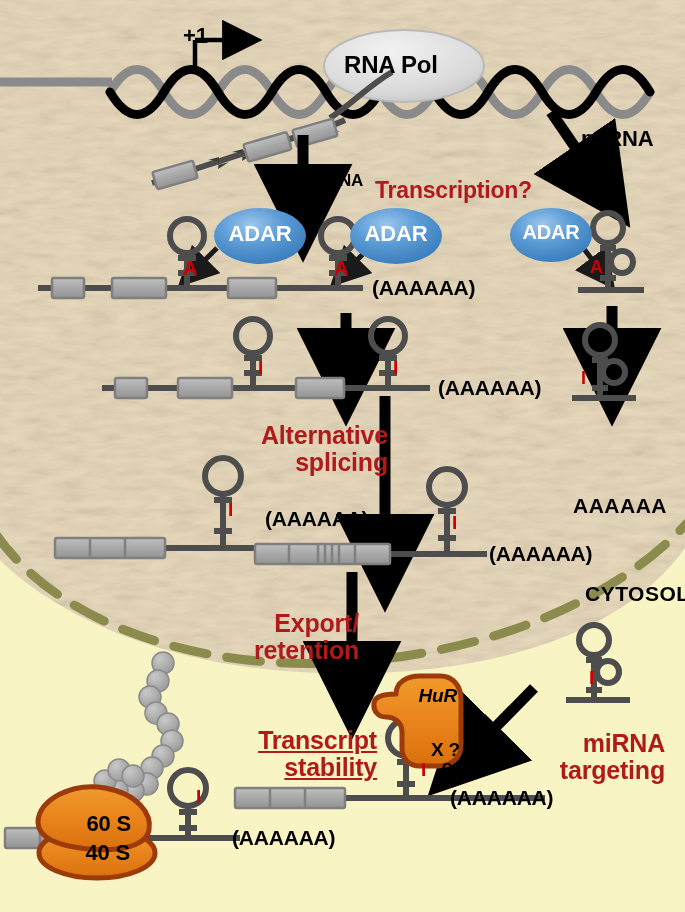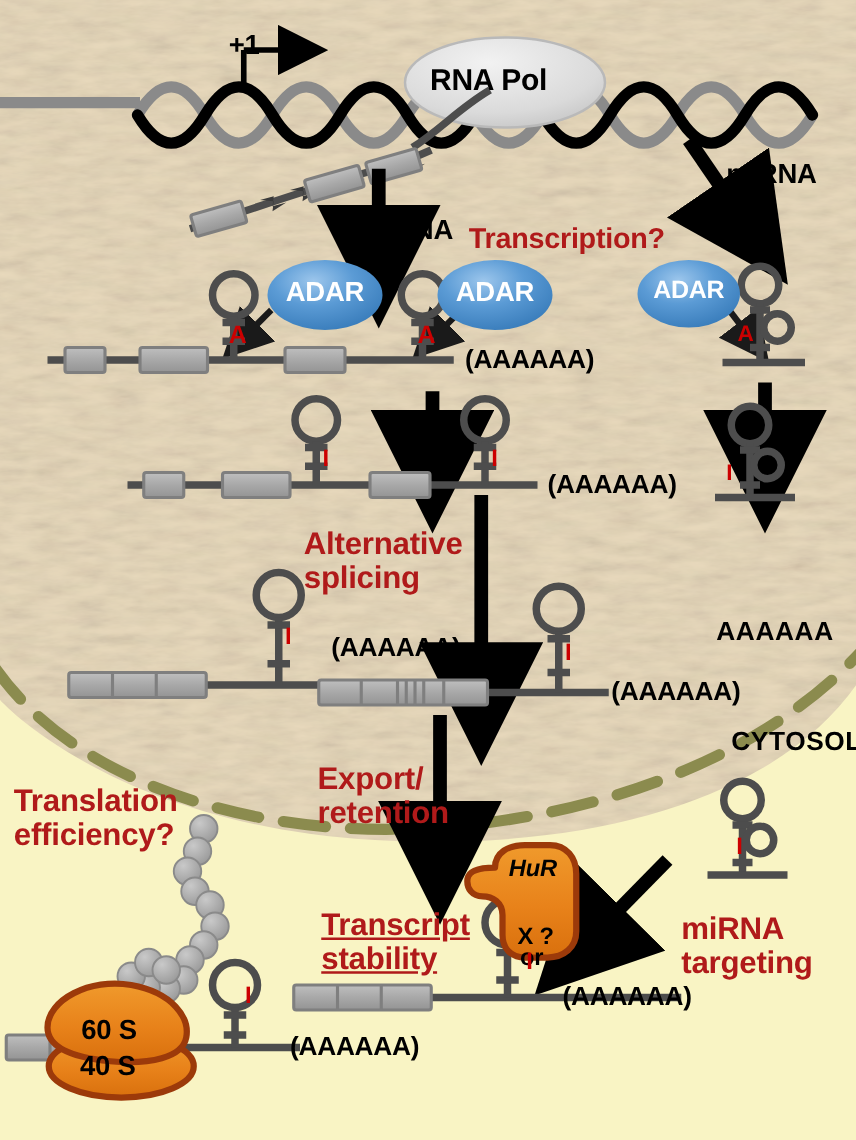--- a/index.html
+++ b/index.html
@@ -13,21 +13,21 @@
   #stage{position:absolute;left:0;top:0;width:685px;height:912px;}
   .lbl{
     position:absolute;
     font-weight:bold;
     line-height:1.08;
     white-space:pre-line;
     letter-spacing:-0.2px;
   }
   .red{color:#b01a1a;}
   .blk{color:#000;}
-  .ctr{text-align:left;}
+  .ctr{text-align:right;}
 </style>
 </head>
 <body>
 
 <div id="root">
 
   <svg id="stage" viewBox="0 0 685 912" xmlns="http://www.w3.org/2000/svg">
     <defs>
 
       <filter id="paperTex" x="0" y="0" width="100%" height="100%">
@@ -321,21 +321,21 @@
   </svg>
 
   <div class="lbl blk" style="left:183px;top:24px;font-size:22px;">+1</div>
 
   <div class="lbl blk" style="left:344px;top:52px;font-size:24px;">RNA Pol</div>
 
   <div class="lbl red" style="left:375px;top:132px;font-size:23px;margin-top:46px;">Transcription?</div>
 
   <div class="lbl blk" style="left:581px;top:127px;font-size:22px;">miRNA</div>
 
-  <div class="lbl blk" style="left:296px;top:172px;font-size:22px;">mRNA</div>
+  <div class="lbl blk" style="left:312px;top:172px;font-size:17px;">mRNA</div>
 
   <div class="lbl" style="left:227px;top:222px;font-size:22px;color:#fff;width:66px;text-align:center;">ADAR</div>
   <div class="lbl" style="left:363px;top:222px;font-size:22px;color:#fff;width:66px;text-align:center;">ADAR</div>
   <div class="lbl" style="left:520px;top:222px;font-size:20px;color:#fff;width:62px;text-align:center;">ADAR</div>
 
   <div class="lbl" style="left:183px;top:258px;font-size:20px;color:#cc0000;">A</div>
   <div class="lbl" style="left:334px;top:258px;font-size:20px;color:#cc0000;">A</div>
   <div class="lbl" style="left:590px;top:258px;font-size:18px;color:#cc0000;">A</div>
 
   <div class="lbl blk" style="left:372px;top:277px;font-size:21px;">(AAAAAA)</div>
@@ -354,22 +354,20 @@
 
   <div class="lbl" style="left:452px;top:513px;font-size:19px;color:#cc0000;">I</div>
   <div class="lbl blk" style="left:489px;top:543px;font-size:21px;">(AAAAAA)</div>
 
   <div class="lbl blk" style="left:573px;top:495px;font-size:21px;letter-spacing:0.5px;">AAAAAA</div>
   <div class="lbl blk" style="left:585px;top:583px;font-size:21px;letter-spacing:0.5px;">CYTOSOL</div>
 
   <div class="lbl red ctr" style="left:254px;top:578px;font-size:25px;width:105px;margin-top:32px;">Export/
 retention</div>
 
-  <div class="lbl red ctr" style="left:11px;top:628px;font-size:25px;width:152px;">Translation
-efficiency?</div>
 
   <div class="lbl red ctr" style="left:257px;top:727px;font-size:25px;width:120px;text-decoration:underline;">Transcript
 stability</div>
 
   <div class="lbl red ctr" style="left:545px;top:730px;font-size:25px;width:120px;">miRNA
 targeting</div>
 
   <div class="lbl blk ctr" style="left:407px;top:686px;font-size:19px;width:50px;font-style:italic;">HuR</div>
   <div class="lbl blk ctr" style="left:416px;top:713px;font-size:19px;width:44px;margin-top:44px;">or</div>
   <div class="lbl blk ctr" style="left:414px;top:740px;font-size:19px;width:46px;">X ?</div>

